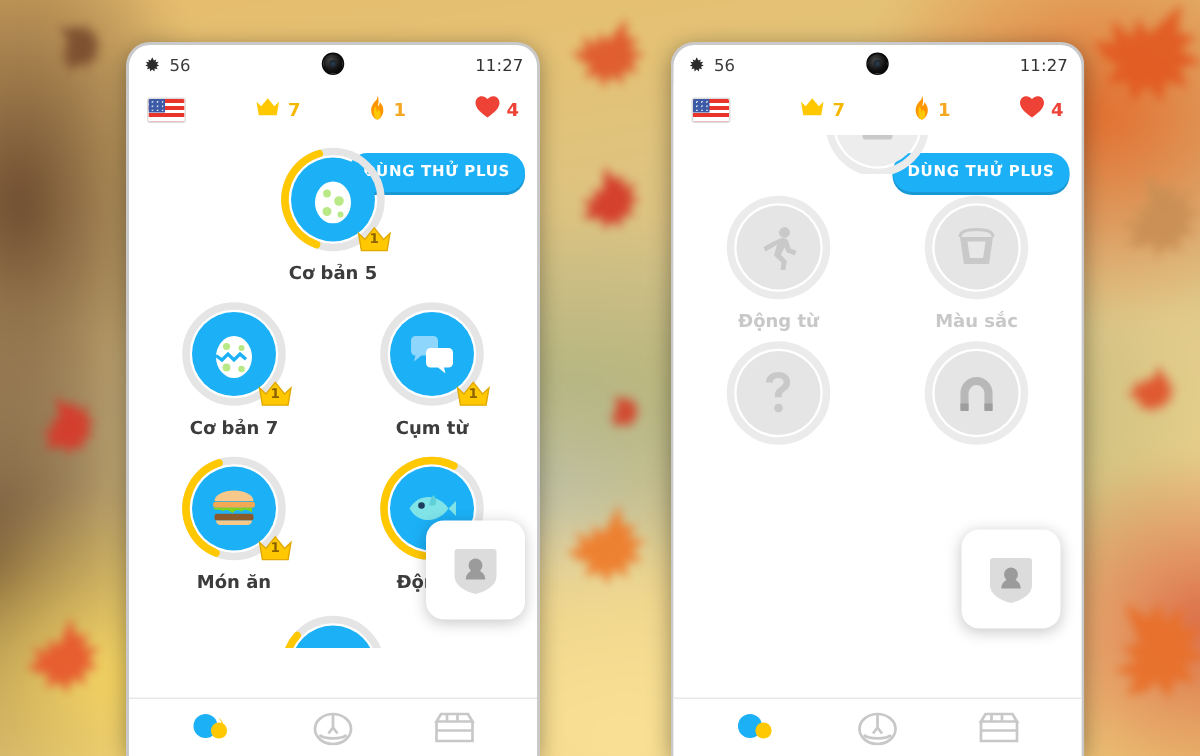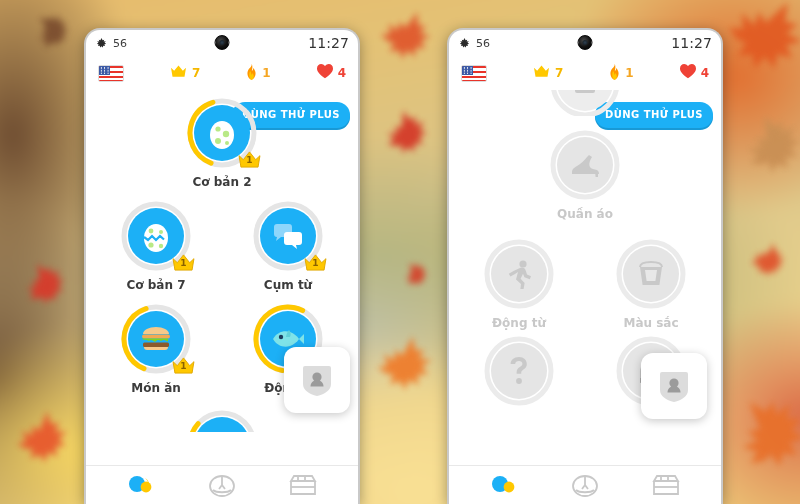--- a/index.html
+++ b/index.html
@@ -44,21 +44,21 @@
   #phone-left  { left: 84px; }
   #phone-right { left: 447px; }
 
   
   .statusbar {
     position: relative; height: 26px;
     display: flex; align-items: center;
     padding: 12px 9px; font-size: 11px; color: #3c3c3c;
   }
   .sb-left { display: flex; align-items: center; gap: 5px; }
-  .sb-right { margin-left: auto; font-size: 14px; color: #333; letter-spacing: .1px; }
+  .sb-right { margin-left: auto; font-size: 11px; color: #333; letter-spacing: .1px; }
   .sb-glyph { width: 13px; height: 13px; }
   .camera-dot {
     position: absolute; left: 50%; top: 5px; transform: translateX(-50%);
     width: 15px; height: 15px; border-radius: 50%;
     background: radial-gradient(circle at 40% 35%, #4a4a4a 0%, #111 55%, #000 100%);
     border: 1px solid #0a0a0a;
   }
   .camera-dot::after {
     content:""; position:absolute; left:4px; top:3.5px;
     width:5px; height:5px; border-radius:50%;
@@ -292,21 +292,21 @@
                   <circle cx="20" cy="26" r="2" fill="#b8e986"></circle>
                 </svg>
               </div>
               <div class="crown-badge">
                 <svg width="25" height="19" viewBox="0 0 26 20">
                   <path fill="#ffc800" d="M2 6l4.5 4.2L13 2l6.5 8.2L24 6l-2 12H4z" stroke="#e0a800" stroke-width="1"></path>
                 </svg>
                 <span class="cn">1</span>
               </div>
             </div>
-            <div class="skill-label">Cơ bản 2</div>
+            <div class="skill-label">Cơ bản 5</div>
           </div>
         </div>
 
         <div class="row">
           <div class="skill">
             <div class="ring-wrap">
               <svg class="ring-svg" width="74" height="74" viewBox="0 0 74 74">
                 <circle cx="37" cy="37" r="32" fill="none" stroke="#e5e5e5" stroke-width="5"></circle>
               </svg>
               <div class="skill-circle">
@@ -517,36 +517,20 @@
               <div class="skill-circle" style="background:#ededed">
                 <svg width="28" height="26" viewBox="0 0 28 26">
                   <rect x="4" y="8" width="20" height="15" rx="2" fill="#c9c9c9"></rect>
                   <path d="M9 9V6a5 5 0 0110 0v3" fill="none" stroke="#c9c9c9" stroke-width="2.4"></path>
                 </svg>
               </div>
             </div>
           </div>
         </div>
 
-        <div class="row single" style="margin-bottom:16px">
-          <div class="skill locked">
-            <div class="ring-wrap">
-              <svg class="ring-svg" width="74" height="74" viewBox="0 0 74 74">
-                <circle cx="37" cy="37" r="32" fill="none" stroke="#ebebeb" stroke-width="5"></circle>
-              </svg>
-              <div class="skill-circle">
-                <svg width="32" height="26" viewBox="0 0 32 26">
-                  <path fill="#c9c9c9" d="M3 20c0-4 4-5 8-8 3.5-2.6 6-6 9-9l3 2c-2 3-3 6-2.6 8.6.3 2.4 2.6 3.4 5.6 3.9 3 .5 4 2 4 4.5H3z"></path>
-                  <path fill="#c9c9c9" d="M26 19h3v6h-2.4z"></path>
-                </svg>
-              </div>
-            </div>
-            <div class="skill-label">Quần áo</div>
-          </div>
-        </div>
 
         <div class="row" style="margin-bottom:4px">
           <div class="skill locked">
             <div class="ring-wrap">
               <svg class="ring-svg" width="74" height="74" viewBox="0 0 74 74">
                 <circle cx="37" cy="37" r="32" fill="none" stroke="#ebebeb" stroke-width="5"></circle>
               </svg>
               <div class="skill-circle">
                 <svg width="30" height="30" viewBox="0 0 30 30">
                   <circle cx="19" cy="5" r="3.6" fill="#c9c9c9"></circle>

